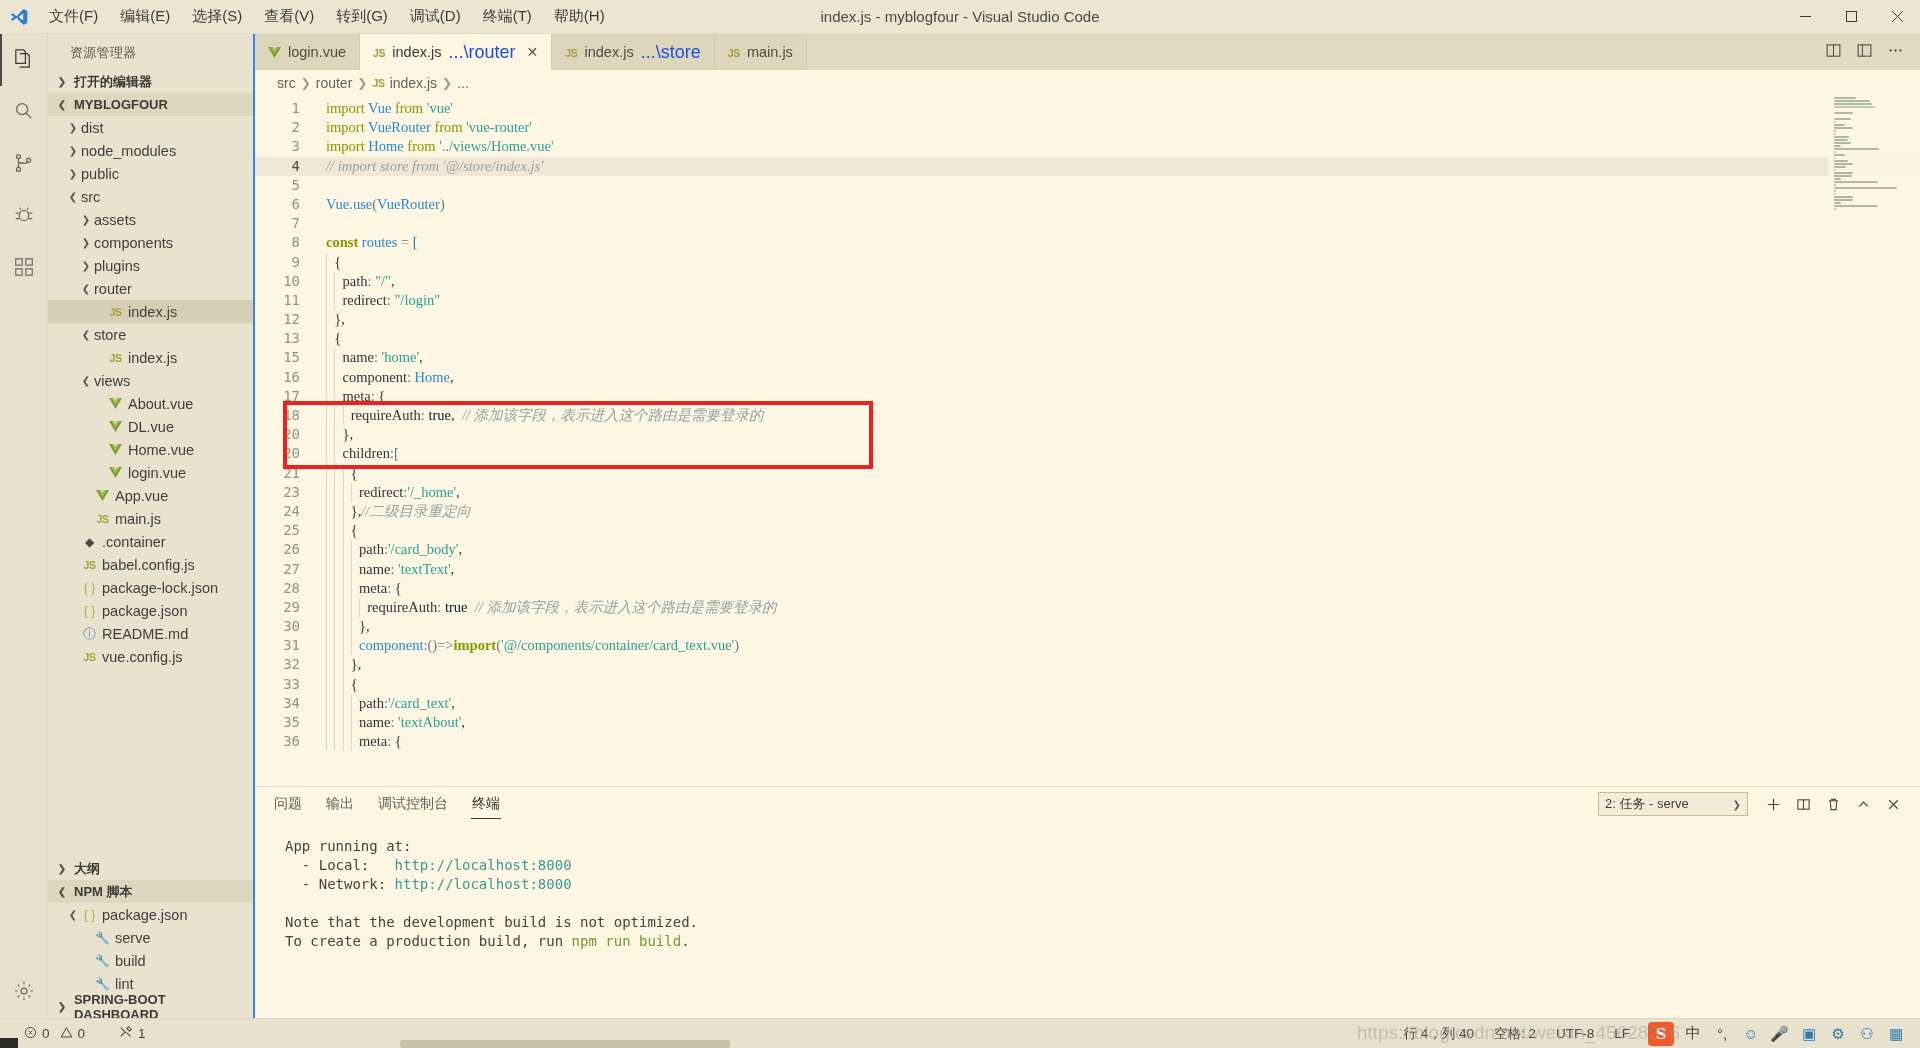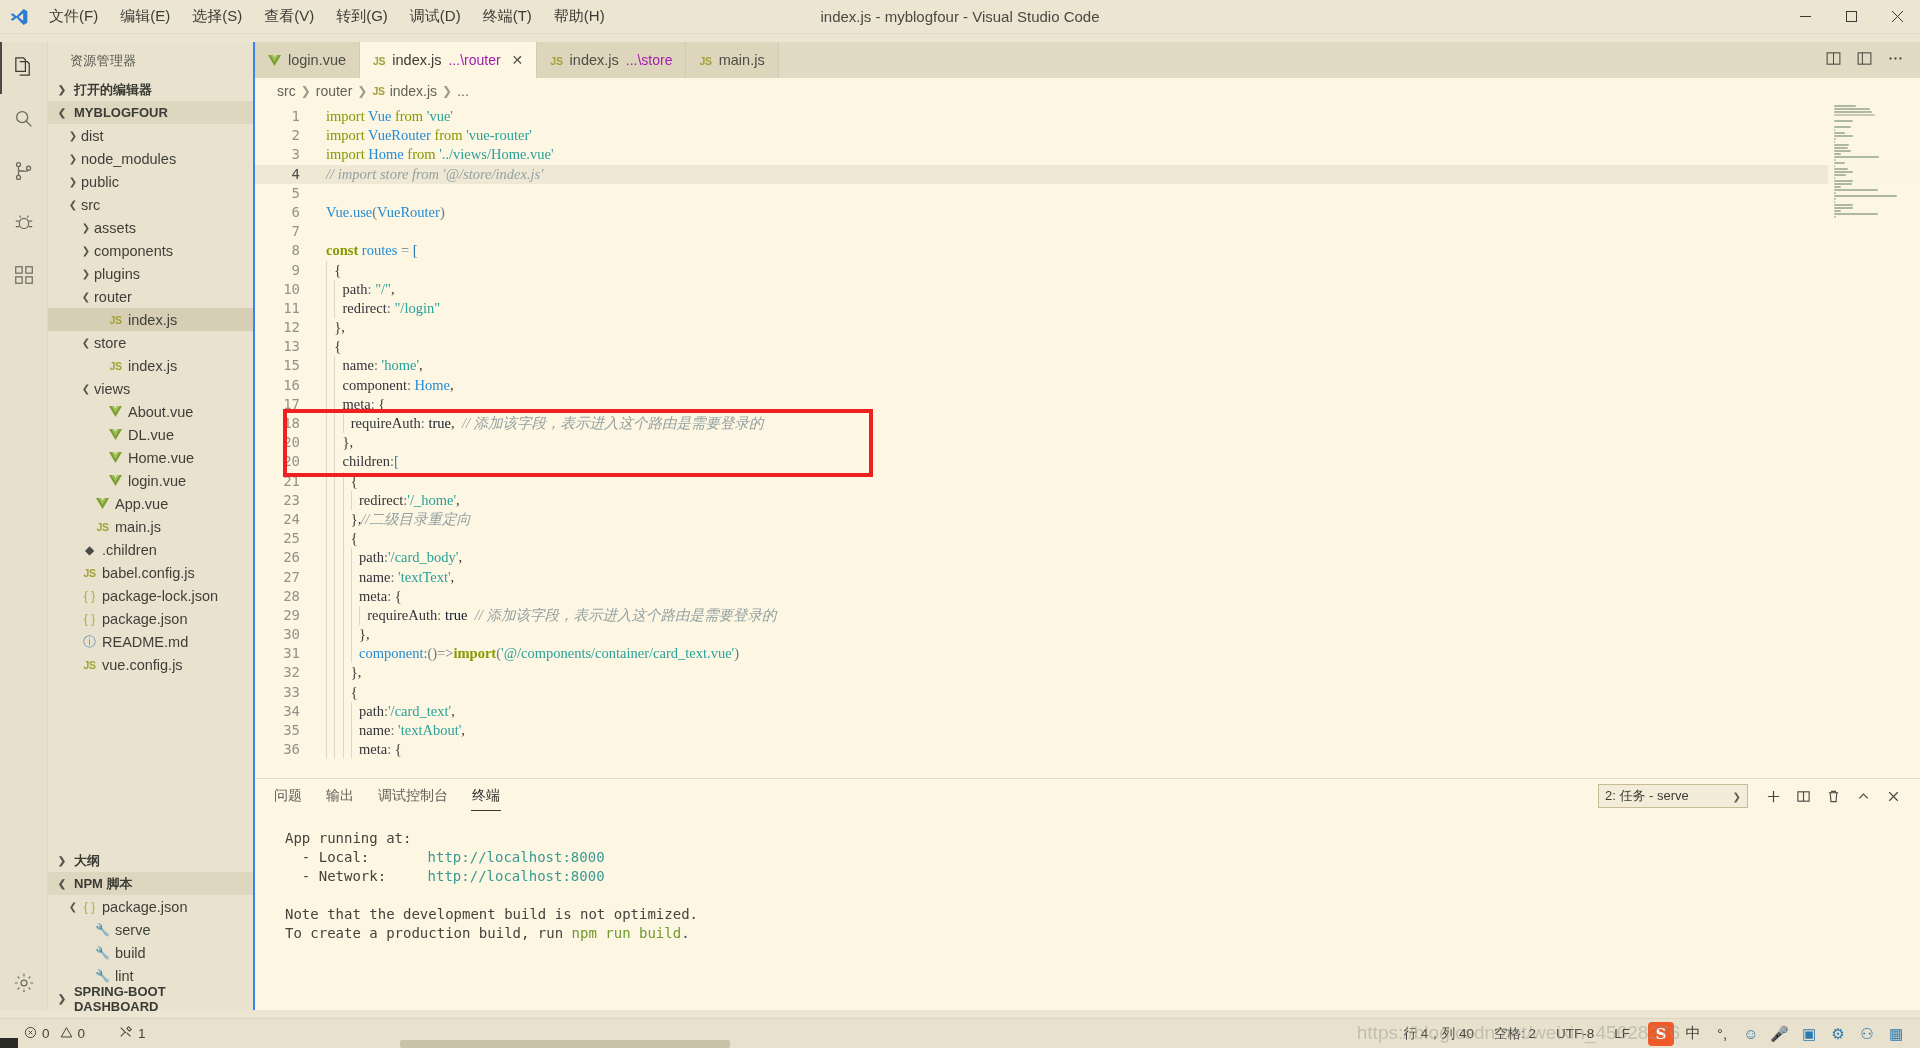--- a/index.html
+++ b/index.html
@@ -4,21 +4,21 @@
 <style>
   * { box-sizing: border-box; margin: 0; padding: 0; }
   html, body { width: 1920px; height: 1048px; overflow: hidden; }
   body {
     font-family: "Liberation Sans", sans-serif;
     font-size: 15px;
     background: #efe9d7;
     color: #3b3b36;
     -webkit-font-smoothing: antialiased;
   }
-  .app { width: 1920px; height: 1048px; display: flex; flex-direction: column; background:#ebe5d2;gap:8px; }
+  .app { width: 1920px; height: 1048px; display: flex; flex-direction: column; background:#ebe5d2; }
 
   
   .titlebar {
     height: 34px; flex: 0 0 34px;
     background: #ebe5d2;
     display: flex; align-items: center;
     position: relative;
     border-bottom: 1px solid #e2dbc6;
   }
   .vs-logo { width: 38px; display:flex; align-items:center; justify-content:center; }
@@ -84,21 +84,21 @@
   
   .editor-area { flex: 1 1 auto; display: flex; flex-direction: column; min-width: 0; background: #fdf6e3; }
 
   .tabs-row { height: 36px; flex: 0 0 36px; display: flex; background: #e2dbc4; }
   .tab {
     display: flex; align-items: center; gap: 7px; padding: 0 13px; font-size: 14.5px;
     color: #4d4d46; background: #ddd6bd; border-right: 1px solid #d3cbb2; cursor: pointer;
     max-width: 260px; white-space: nowrap;
   }
   .tab.active { background: #fdf6e3; color: #3a3a34; }
-  .tab .dim { color: #a21caf; font-size: 14px; }
+  .tab .dim { color: #1d4ed8; font-size: 18px; }
   .tab .close { margin-left: 4px; font-size: 14px; color: #55554e; }
   .tabs-spacer { flex: 1 1 auto; background: #e2dbc4; }
   .tabs-actions { display: flex; align-items: center; gap: 14px; padding: 0 16px; background:#e2dbc4; color: #4a4a44; }
 
   .breadcrumb {
     height: 26px; flex: 0 0 26px; display: flex; align-items: center; gap: 5px;
     padding-left: 22px; font-size: 14px; color: #63635a; background: #fdf6e3;
   }
   .bc-sep { color: #9a9a8d; font-size: 12px; }
 
@@ -152,21 +152,21 @@
     display: flex; align-items: center; justify-content: space-between;
     width: 150px; height: 24px; padding: 0 6px; margin-right: 10px;
     border: 1px solid #c6bb93; background: #f3ecd8; font-size: 13px; color: #3c3c36; cursor: pointer;
   }
   .pa-btn { width: 30px; height: 28px; display:flex; align-items:center; justify-content:center; cursor:pointer; color:#4a4a44; }
   .term-body {
     flex: 1 1 auto; padding: 16px 0 0 30px;
     font-family: "DejaVu Sans Mono", "Liberation Mono", monospace;
     font-size: 14px; line-height: 19px; color: #44443d; white-space: pre;
   }
-  .tm-link { color: #3a9a93; margin-left: 33px; }
+  .tm-link { color: #3a9a93; }
   .tm-green { color: #6f9a2f; }
 
   
   .statusbar {
     height: 30px; flex: 0 0 30px; background: #e7e1cd; display: flex; align-items: center;
     font-size: 13.5px; color: #44443e; border-top: 1px solid #ddd6c0;
   }
   .sb-left { display: flex; align-items: center; gap: 14px; padding-left: 14px; }
   .sb-right { margin-left: auto; display: flex; align-items: center; gap: 0; padding-right: 6px; }
   .sb-cell { padding: 0 10px; height: 30px; display:flex; align-items:center; gap:5px; cursor: pointer; white-space: nowrap;}
@@ -410,21 +410,21 @@
             <span class="ic">
               <span class="ic-js">JS</span>
             </span>
             <span>main.js</span>
           </div>
           <div class="row" style="padding-left:17px">
             <span class="tw"></span>
             <span class="ic">
               <span class="ic-git">◆</span>
             </span>
-            <span>.children</span>
+            <span>.container</span>
           </div>
           <div class="row" style="padding-left:17px">
             <span class="tw"></span>
             <span class="ic">
               <span class="ic-js">JS</span>
             </span>
             <span>babel.config.js</span>
           </div>
           <div class="row" style="padding-left:17px">
             <span class="tw"></span>

